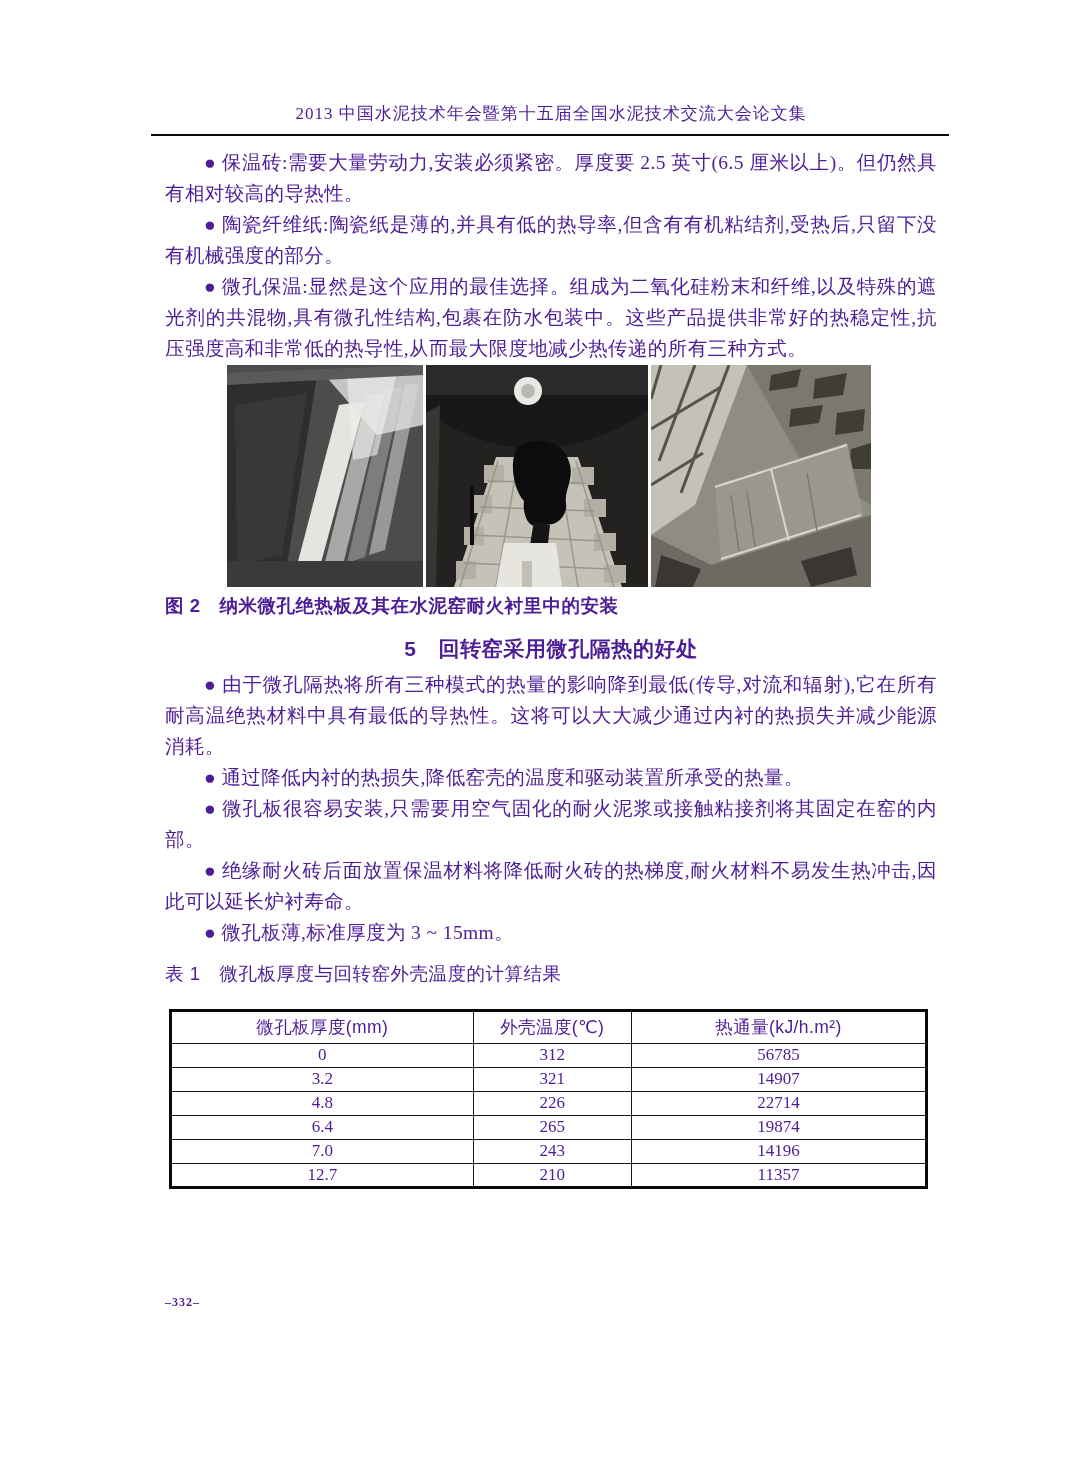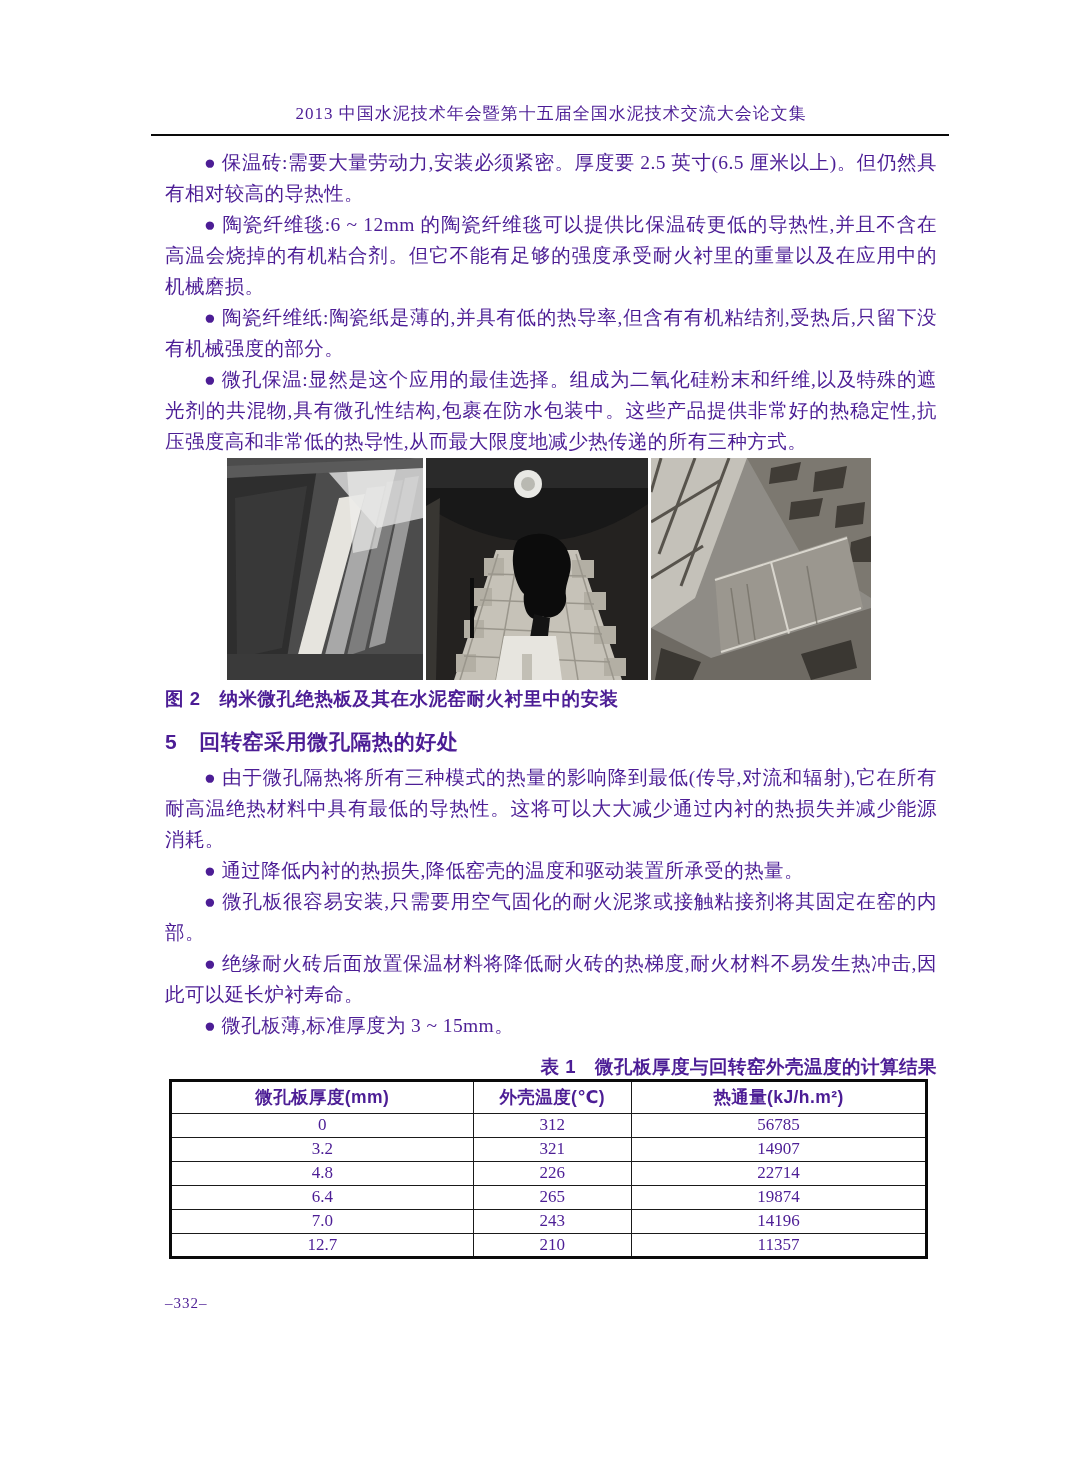--- a/index.html
+++ b/index.html
@@ -56,79 +56,80 @@
     font-family: "Liberation Sans", "DejaVu Sans", sans-serif;
     letter-spacing: 0.5px;
   }
   .section-heading {
     margin-top: 17px;
     margin-bottom: 6px;
     font-size: 21px;
     font-weight: bold;
     font-family: "Liberation Sans", "DejaVu Sans", sans-serif;
     letter-spacing: 0.6px;
+    text-align: center;
   }
   .section-heading .sec-num { margin-right: 22px; }
   .table-block { margin-top: 13px; }
   .table-title {
-    text-align: right;
+    text-align: left;
     font-size: 18.5px;
-    font-weight: bold;
-    font-family: "Liberation Sans", "DejaVu Sans", sans-serif;
-    margin-bottom: 1px;
+    font-weight: normal;
+    font-family: "Liberation Sans", "DejaVu Sans", sans-serif;
+    margin-bottom: 24px;
     letter-spacing: 0.5px;
   }
   table.data-table {
     border-collapse: collapse;
     width: 757px;
     margin-left: 5px;
     table-layout: fixed;
   }
   table.data-table th, table.data-table td {
     border: 1.6px solid #1a1a1a;
     text-align: center;
     vertical-align: middle;
   }
   table.data-table { border: 2.6px solid #0a0a0a; outline: 1px solid #0a0a0a; }
   table.data-table th {
     height: 32px;
     font-size: 17.5px;
-    font-weight: bold;
+    font-weight: normal;
     font-family: "Liberation Sans", "DejaVu Sans", sans-serif;
     letter-spacing: 0.4px;
   }
   table.data-table td {
     height: 24px;
     font-size: 17px;
     font-family: "Liberation Serif", "DejaVu Serif", serif;
   }
   .col-thickness { width: 40%; }
   .col-temp { width: 21%; }
   .col-flux { width: 39%; }
   .page-number {
     position: absolute;
     left: 165px;
     top: 1295px;
-    font-size: 15px;
+    font-size: 12px;
     letter-spacing: 1px;
     font-family: "Liberation Serif", "DejaVu Serif", serif;
+    font-weight: bold;
   }
 </style>
 </head>
 <body>
 
 <div class="page">
   <div class="content">
 
     <div class="running-head">2013 中国水泥技术年会暨第十五届全国水泥技术交流大会论文集</div>
     <hr class="head-rule">
 
     <div class="bodytext">
       <p class="para">● 保温砖:需要大量劳动力,安装必须紧密。厚度要 2.5 英寸(6.5 厘米以上)。但仍然具有相对较高的导热性。</p>
-      <p class="para">● 陶瓷纤维毯:6 ~ 12mm 的陶瓷纤维毯可以提供比保温砖更低的导热性,并且不含在高温会烧掉的有机粘合剂。但它不能有足够的强度承受耐火衬里的重量以及在应用中的机械磨损。</p>
       <p class="para">● 陶瓷纤维纸:陶瓷纸是薄的,并具有低的热导率,但含有有机粘结剂,受热后,只留下没有机械强度的部分。</p>
       <p class="para">● 微孔保温:显然是这个应用的最佳选择。组成为二氧化硅粉末和纤维,以及特殊的遮光剂的共混物,具有微孔性结构,包裹在防水包装中。这些产品提供非常好的热稳定性,抗压强度高和非常低的热导性,从而最大限度地减少热传递的所有三种方式。</p>
     </div>
 
     <div class="figure-block">
       <div class="photo-row">
 
         <svg class="photo" width="196" height="222" viewBox="0 0 196 222">
           <rect x="0" y="0" width="196" height="222" fill="#4c4c4c"></rect>
           <polygon points="0,20 90,10 60,200 0,215" fill="#2e2e2e"></polygon>

